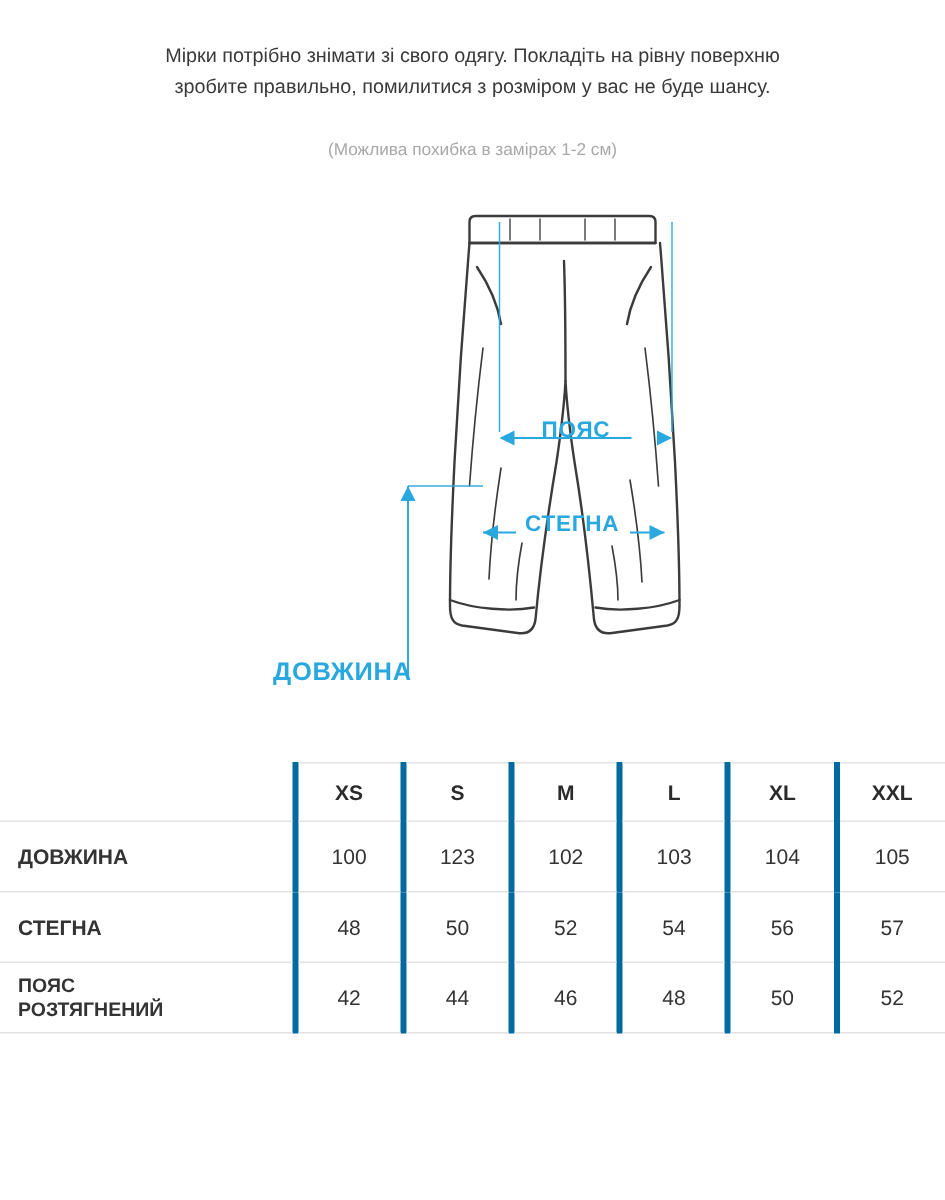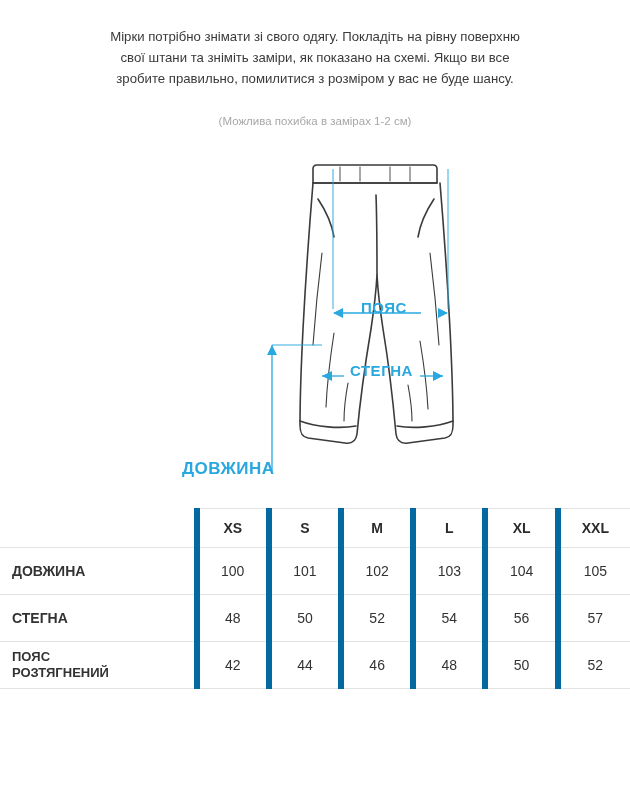--- a/index.html
+++ b/index.html
@@ -79,21 +79,21 @@
   }
   table.size-table {
     width: 630px;
     border-collapse: collapse;
     table-layout: fixed;
   }
   table.size-table th,
   table.size-table td {
     border-top: 1px solid #e2e2e2;
     border-bottom: 1px solid #e2e2e2;
-    border-right: 6px solid #0369a1;
+    border-right: 4px solid #0369a1;
     text-align: center;
     font-size: 14px;
     color: #333;
     height: 46px;
     padding: 0;
   }
   table.size-table tr > *:last-child {
     border-right: none;
   }
   table.size-table thead th {
@@ -118,21 +118,20 @@
   .col-size { width: 72px; }
   .row-head.two-line { font-size: 13px; }
 </style>
 </head>
 <body>
 
 <div class="page">
 
   <div class="intro">
     <div class="intro-line">Мірки потрібно знімати зі свого одягу. Покладіть на рівну поверхню</div>
-    <div class="intro-line">свої штани та зніміть заміри, як показано на схемі. Якщо ви все</div>
     <div class="intro-line">зробите правильно, помилитися з розміром у вас не буде шансу.</div>
     <div class="intro-note">(Можлива похибка в замірах 1-2 см)</div>
   </div>
 
   <div class="diagram">
     <svg width="630" height="340" viewBox="0 0 630 340">
 
       <g fill="none" stroke="#3b3b3b" stroke-width="1.6" stroke-linejoin="round" stroke-linecap="round">
 
         <path d="M313 50 L313 36 Q313 32 317 32 L433 32 Q437 32 437 36 L437 50 Z"></path>
@@ -233,21 +232,21 @@
           <th>L</th>
           <th>XL</th>
           <th>XXL</th>
         </tr>
       </thead>
       <tbody>
 
         <tr>
           <td class="row-head">ДОВЖИНА</td>
           <td>100</td>
-          <td>101</td>
+          <td>123</td>
           <td>102</td>
           <td>103</td>
           <td>104</td>
           <td>105</td>
         </tr>
 
         <tr>
           <td class="row-head">СТЕГНА</td>
           <td>48</td>
           <td>50</td>

